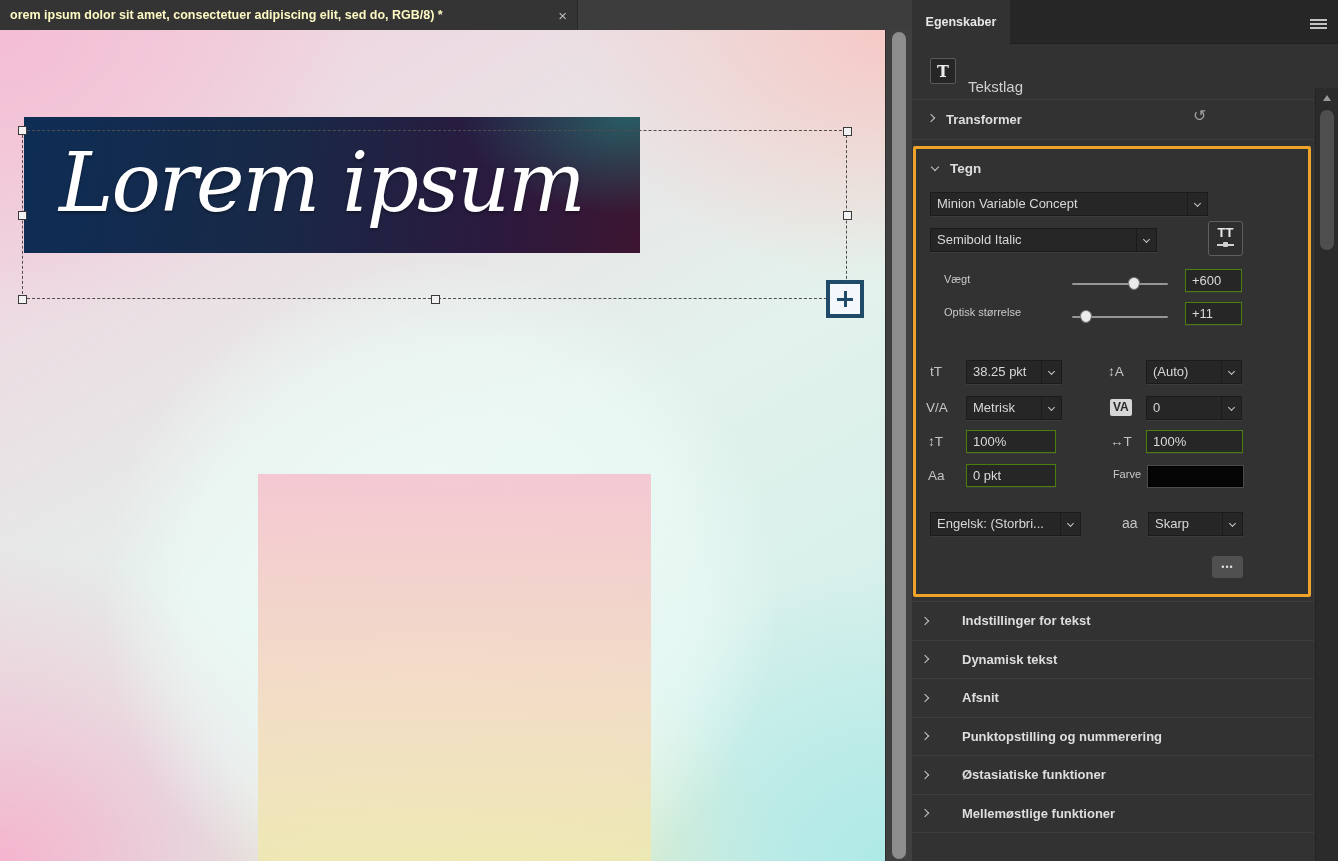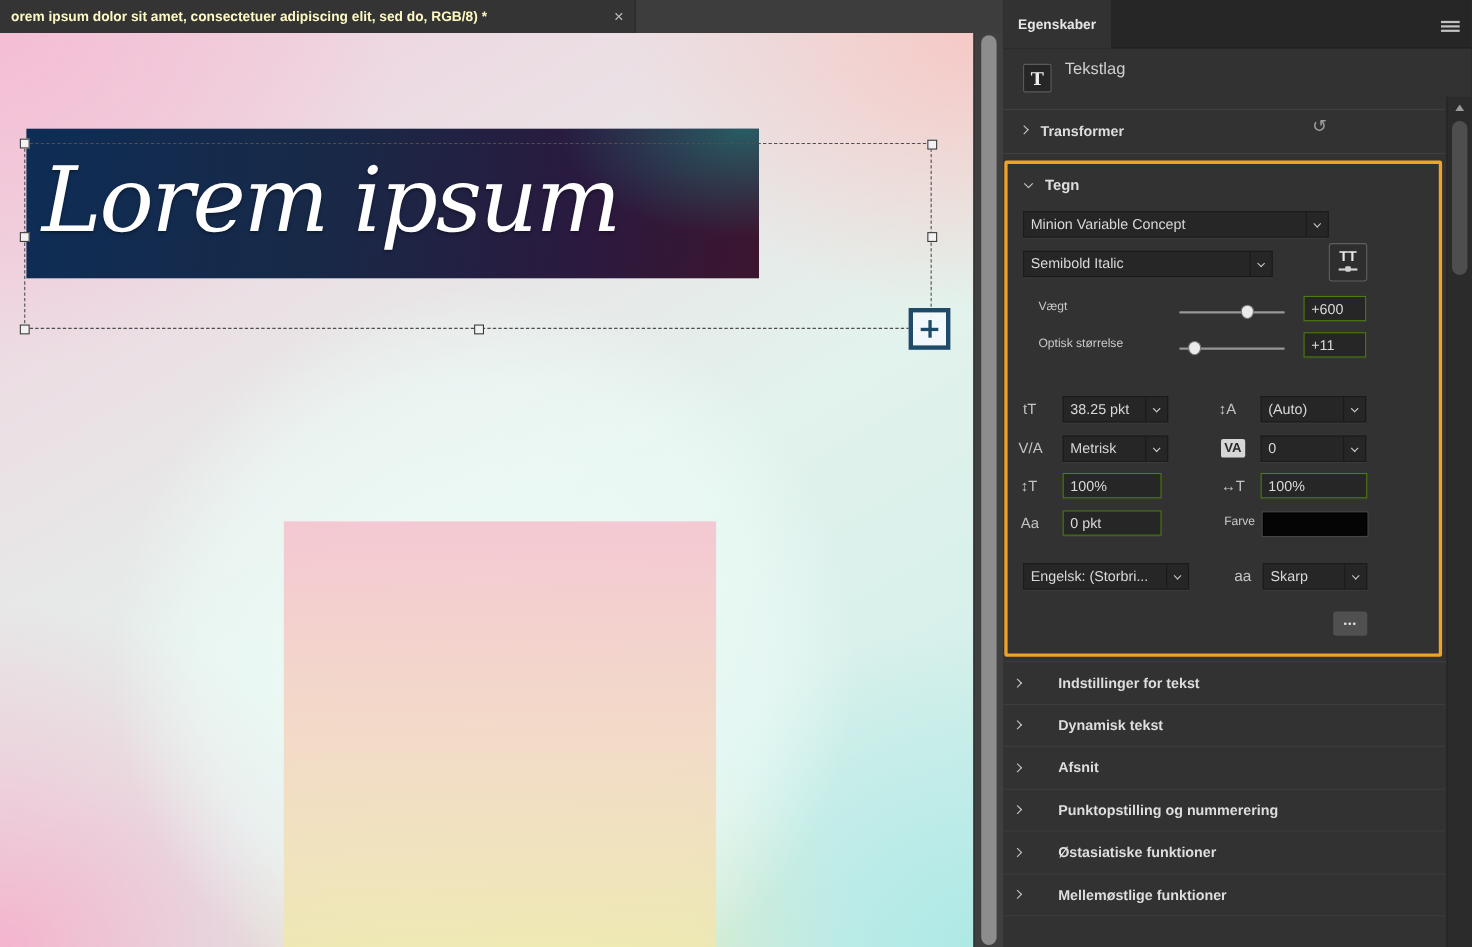--- a/index.html
+++ b/index.html
@@ -23,24 +23,25 @@
       radial-gradient(600px 500px at 0% 0%, #f4bed4 0%, rgba(244,190,212,0) 60%),
       radial-gradient(520px 420px at 100% 0%, #f6c9c6 0%, rgba(246,201,198,0) 60%),
       radial-gradient(520px 470px at 100% 100%, #aee9e6 0%, rgba(174,233,230,0) 62%),
       radial-gradient(620px 520px at 0% 100%, #f4b4cd 0%, rgba(244,180,205,0) 60%),
       radial-gradient(520px 370px at 55% 100%, #f0e9ae 0%, rgba(240,233,174,0) 58%),
       linear-gradient(150deg, #f2cedd 0%, #e3f2ec 55%, #cdeeea 100%);
   }
   .inner-rect { position:absolute; left:258px; top:444px; width:393px; height:387px;
     background:linear-gradient(to bottom, #f5c3cf 0%, #f3d9c2 55%, #efe8b0 100%); opacity:.9; }
 
-  .text-layer { position:absolute; left:24px; top:87px; width:666px; height:136px; overflow:hidden;
+  .text-layer { position:absolute; left:24px; top:87px; width:616px; height:136px; overflow:hidden;
     background:
       radial-gradient(240px 140px at 98% 0%, rgba(26,150,140,.55) 0%, rgba(26,150,140,0) 70%),
       linear-gradient(97deg, #0e2d55 0%, #182947 40%, #2a1a3f 75%, #3c1530 100%);
+    padding-left: 21px;
   }
   .lorem { font-family:"DejaVu Serif", serif; font-style:italic; color:#ffffff;
     font-size:82px; line-height:132px; padding-left:14px; white-space:nowrap;
     letter-spacing:-2px; text-shadow:0 2px 3px rgba(0,0,0,.35); }
 
   .sel-box { position:absolute; left:22px; top:100px; width:825px; height:169px;
     border:1px dashed #4e4e4e; }
   .handle { position:absolute; width:9px; height:9px; background:#f2f2f2; border:1px solid #3a3a3a; }
   .big-handle { position:absolute; left:826px; top:250px; width:38px; height:38px;
     border:4px solid #1f4a68; background:rgba(242,248,252,.95); }
@@ -59,21 +60,21 @@
     border-bottom:1px solid #1f1f1f; }
   .p-tab { position:absolute; left:0; top:0; width:98px; height:44px; background:#323232;
     color:#e6e6e6; font-size:12.5px; font-weight:bold; display:flex; align-items:center; justify-content:center; }
   .p-menu { position:absolute; right:11px; top:19px; width:17px; }
   .p-menu div { height:1.5px; background:#c2c2c2; margin-bottom:2.5px; }
 
   .layer-icon { position:absolute; left:18px; top:58px; width:26px; height:26px;
     background:#262626; border:1px solid #5a5a5a; border-radius:2px; color:#ececec;
     font-family:"DejaVu Serif", serif; font-weight:bold; font-size:16px;
     display:flex; align-items:center; justify-content:center; }
-  .layer-label { position:absolute; left:56px; top:50px; height:26px; line-height:26px;
+  .layer-label { position:absolute; left:56px; top:74px; height:26px; line-height:26px;
     color:#cfcfcf; font-size:15px; }
 
   .hdiv { position:absolute; left:0; width:402px; height:1px; background:#3f3f3f; }
 
   .chev { display:inline-block; width:6px; height:6px;
     border-right:1.6px solid #c8c8c8; border-bottom:1.6px solid #c8c8c8; }
   .chev-r { transform:rotate(-45deg); }
   .chev-d { transform:rotate(45deg); }
 
   .sec-label { font-size:13px; font-weight:bold; color:#dedede; }

